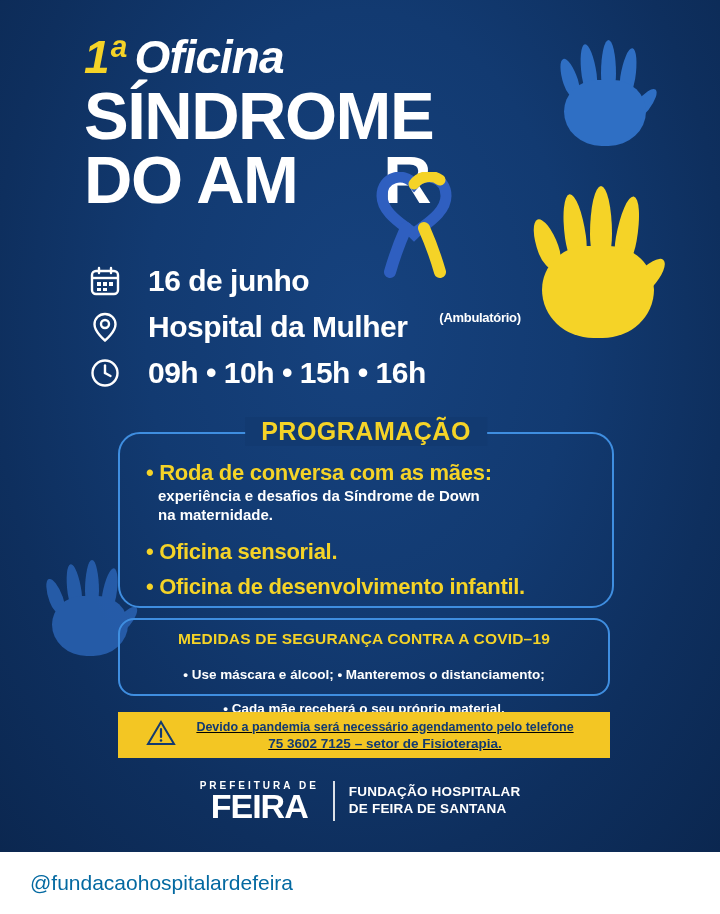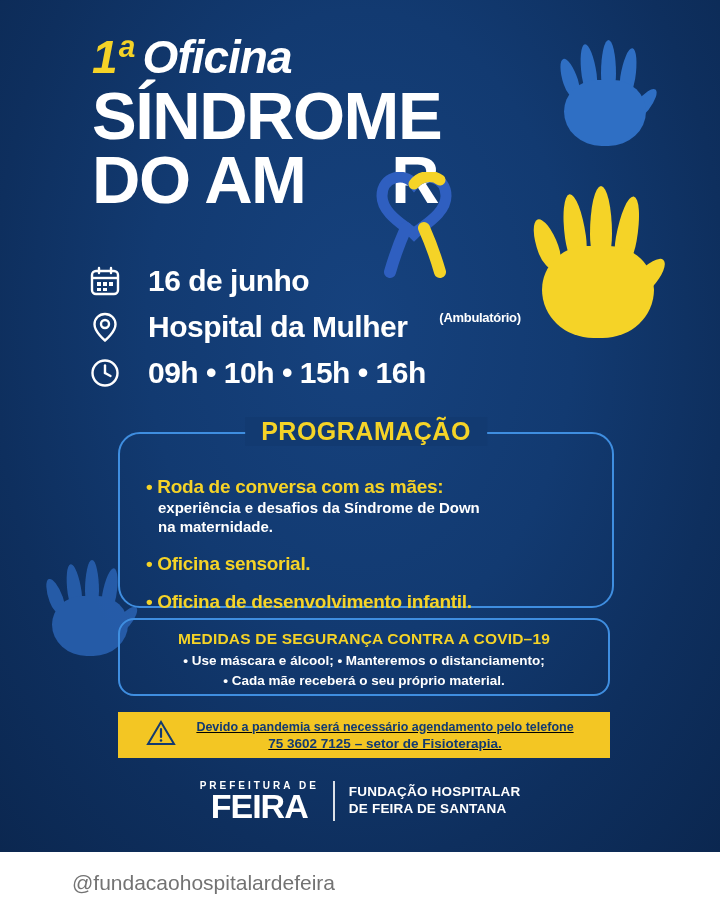--- a/index.html
+++ b/index.html
@@ -65,21 +65,21 @@
   #hand-blue-bottom .palm { left: 14px; top: 48px; width: 76px; height: 60px; background: #2a63b4; }
   #hand-blue-bottom .f1 { left: 10px; top: 30px; width: 14px; height: 36px; background: #2a63b4; transform: rotate(-20deg);}
   #hand-blue-bottom .f2 { left: 29px; top: 16px; width: 14px; height: 48px; background: #2a63b4; transform: rotate(-8deg);}
   #hand-blue-bottom .f3 { left: 47px; top: 12px; width: 14px; height: 52px; background: #2a63b4; }
   #hand-blue-bottom .f4 { left: 65px; top: 20px; width: 14px; height: 46px; background: #2a63b4; transform: rotate(10deg);}
   #hand-blue-bottom .f5 { left: 82px; top: 56px; width: 13px; height: 30px; background: #2a63b4; transform: rotate(40deg);}
 
   
   .headline {
     position: absolute;
-    left: 92px;
+    left: 84px;
     top: 34px;
     width: 520px;
   }
   .line1 {
     display: flex;
     align-items: baseline;
     gap: 10px;
   }
   .h-1a {
     font-size: 46px;
@@ -184,24 +184,23 @@
     white-space: nowrap;
   }
   .prog-items {
     padding: 26px 22px 0 26px;
   }
   .prog-item {
     margin-bottom: 9px;
   }
   .prog-main {
     color: #f5d327;
-    font-size: 19px;
+    font-size: 22px;
     font-weight: 700;
     letter-spacing: -.3px;
-    margin-top: 16px;
   }
   .bullet { color: #f5d327; }
   .prog-desc {
     color: #ffffff;
     font-size: 15px;
     font-weight: 600;
     line-height: 1.25;
     margin-left: 12px;
     margin-top: 1px;
   }
@@ -222,21 +221,21 @@
   .covid-title {
     color: #f5d327;
     font-size: 15.5px;
     font-weight: 700;
     letter-spacing: .2px;
   }
   .covid-line {
     color: #ffffff;
     font-size: 13.5px;
     font-weight: 600;
-    margin-top: 5px;
+    margin-top: 19px;
   }
 
   
   .warn {
     position: absolute;
     left: 118px;
     top: 712px;
     width: 492px;
     height: 46px;
     background: #f3c623;
@@ -302,22 +301,22 @@
     position: absolute;
     left: 0;
     top: 852px;
     width: 720px;
     height: 62px;
     background: #ffffff;
     display: flex;
     align-items: center;
   }
   .handle-text {
-    margin-left: 72px;
-    color: #737373;
+    margin-left: 30px;
+    color: #0369a1;
     font-size: 21px;
     font-weight: 400;
   }
 </style>
 </head>
 <body>
 
 <div class="page">
 
   <div class="poster">

